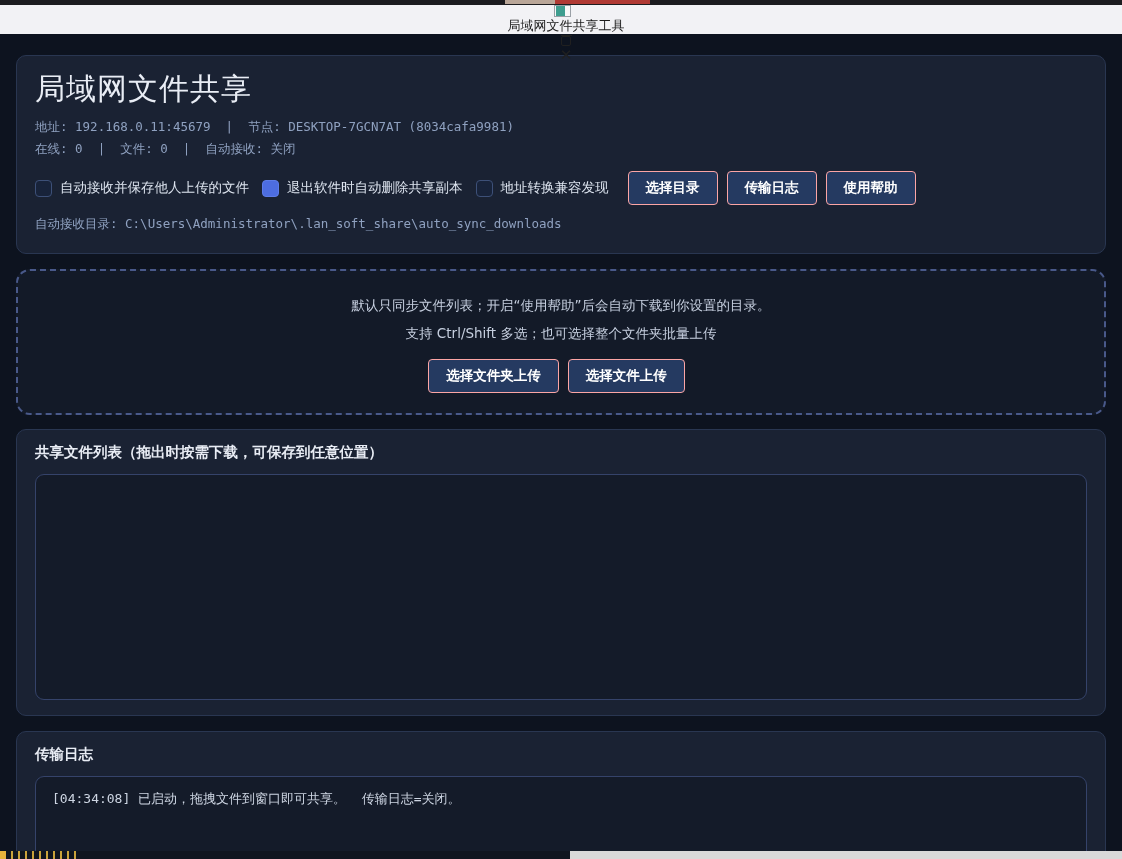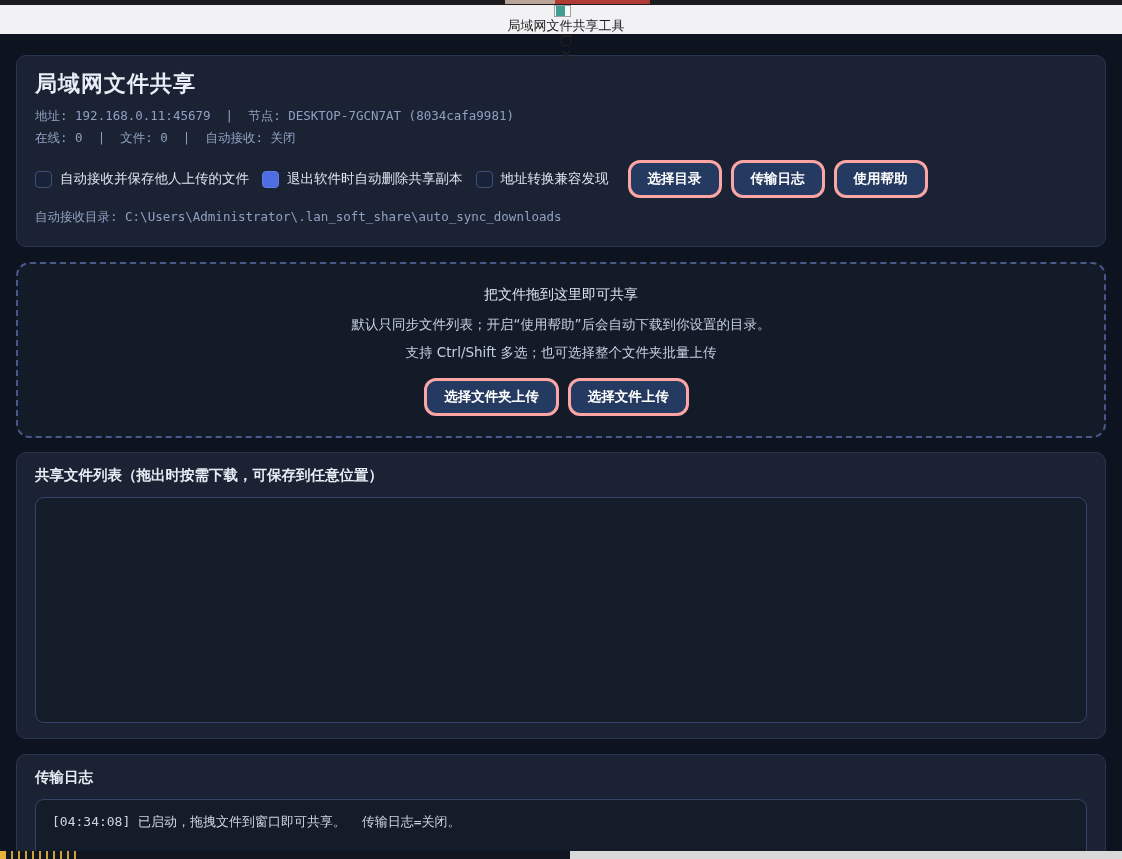--- a/index.html
+++ b/index.html
@@ -39,35 +39,35 @@
   .tb-btn .glyph-max { display:inline-block; width:10px; height:10px; border:1.2px solid #202020; border-radius:2px; }
   .tb-btn .glyph-min { display:inline-block; width:11px; height:0; border-top:1.2px solid #202020; }
   .glyph-close { font-size: 15px; }
 
   
   .content { padding: 21px 16px 0 16px; }
   .panel {
     background: #1a2233; border: 1px solid #293651; border-radius: 10px;
     padding: 13px 18px 15px 18px; margin-bottom: 15px;
   }
-  h1.app-heading { color: #e9edf5; font-size: 22px; font-weight: bold; letter-spacing: 1px; margin-bottom: 9px; }
+  h1.app-heading { color: #e9edf5; font-size: 30px; font-weight: normal; letter-spacing: 1px; margin-bottom: 9px; }
   .mono-line {
     font-family: "DejaVu Sans Mono", monospace;
     color: #8fa1c0; font-size: 12.5px; margin: 5px 0; white-space: pre-wrap;
   }
   .options-row { display: flex; align-items: center; margin: 13px 0 11px 0; }
   .chk-group { display: flex; align-items: center; margin-right: 13px; justify-content: space-between; }
   .checkbox {
     width: 17px; height: 17px; border-radius: 4px;
     border: 1px solid #3d5078; background: #18233a; margin-right: 8px; flex: none; cursor: pointer;
   }
   .checkbox.checked { background: #4d6de0; border-color: #5d7ce8; }
   .chk-label { color: #dde4ef; font-size: 13.5px; white-space: nowrap; }
   .btn {
-    background: #253a61; border: 3px solid #fca5a5; border-radius: 12px;
+    background: #253a61; border: 1px solid #fca5a5; border-radius: 4px;
     color: #ffffff; font-weight: bold; font-size: 13.5px;
     padding: 7px 17px; margin-right: 9px; cursor: pointer; white-space: nowrap;
     font-family: "DejaVu Sans", "Liberation Sans", sans-serif;
   }
   .hdr-buttons { display: flex; margin-left: 6px; }
 
   
   .dropzone {
     border: 2px dashed #49598a; border-radius: 14px; background: #131a28;
     text-align: center; padding: 16px 20px 20px 20px; margin-bottom: 14px;
@@ -136,21 +136,20 @@
         <button class="btn">选择目录</button>
         <button class="btn">传输日志</button>
         <button class="btn">使用帮助</button>
       </div>
     </div>
 
     <div class="mono-line">自动接收目录: C:\Users\Administrator\.lan_soft_share\auto_sync_downloads</div>
   </div>
 
   <div class="dropzone">
-    <div class="dz-line1">把文件拖到这里即可共享</div>
     <div class="dz-line2">默认只同步文件列表；开启“使用帮助”后会自动下载到你设置的目录。</div>
     <div class="dz-line3">支持 Ctrl/Shift 多选；也可选择整个文件夹批量上传</div>
     <div class="dz-buttons">
       <button class="btn">选择文件夹上传</button>
       <button class="btn">选择文件上传</button>
     </div>
   </div>
 
   <div class="panel">
     <div class="section-title">共享文件列表（拖出时按需下载，可保存到任意位置）</div>

